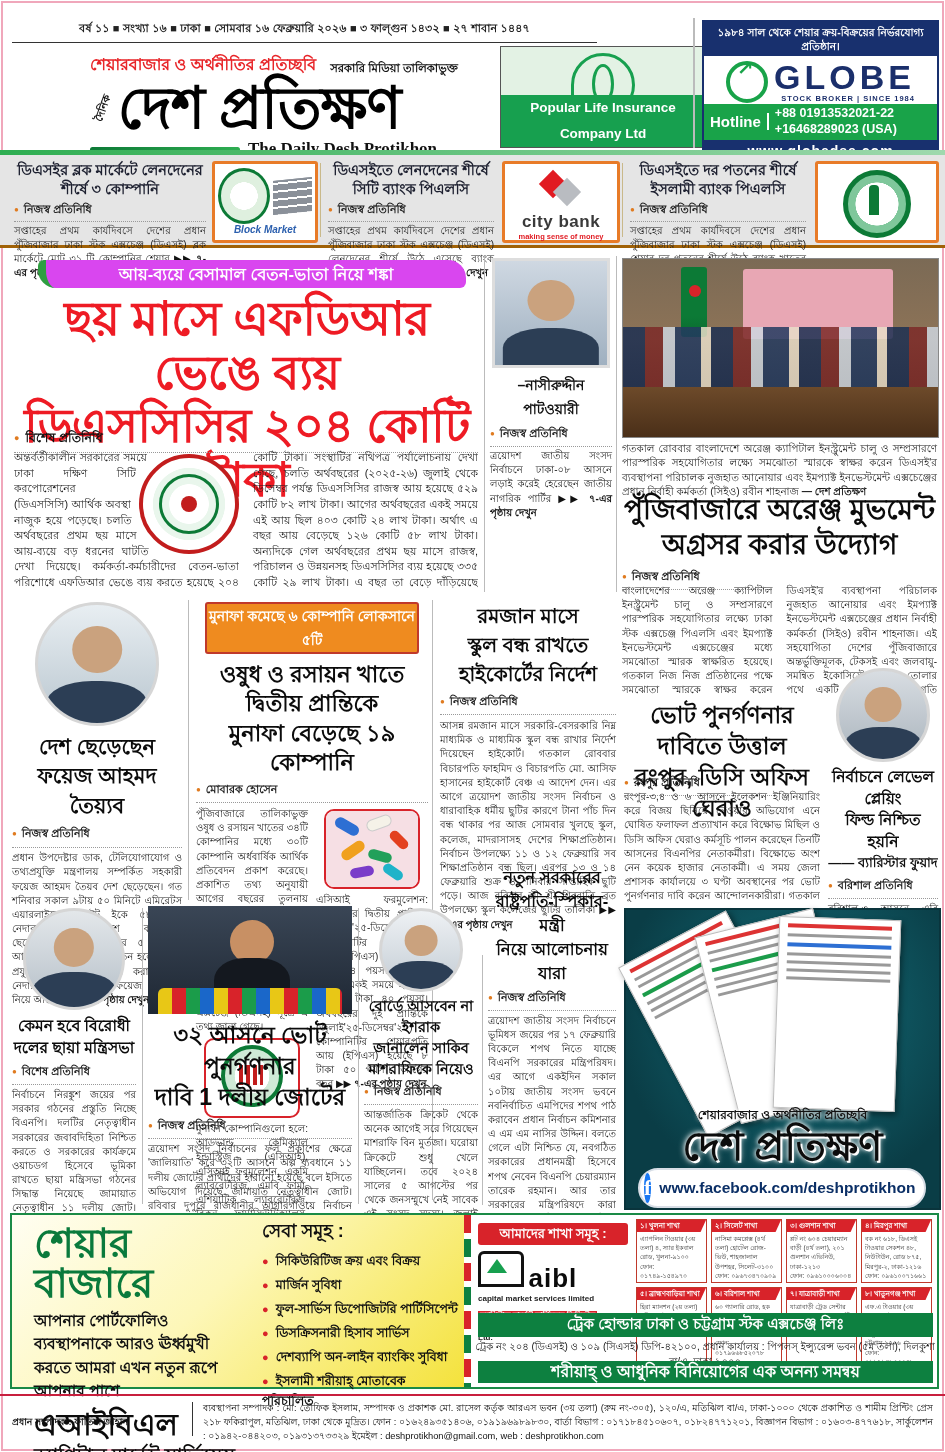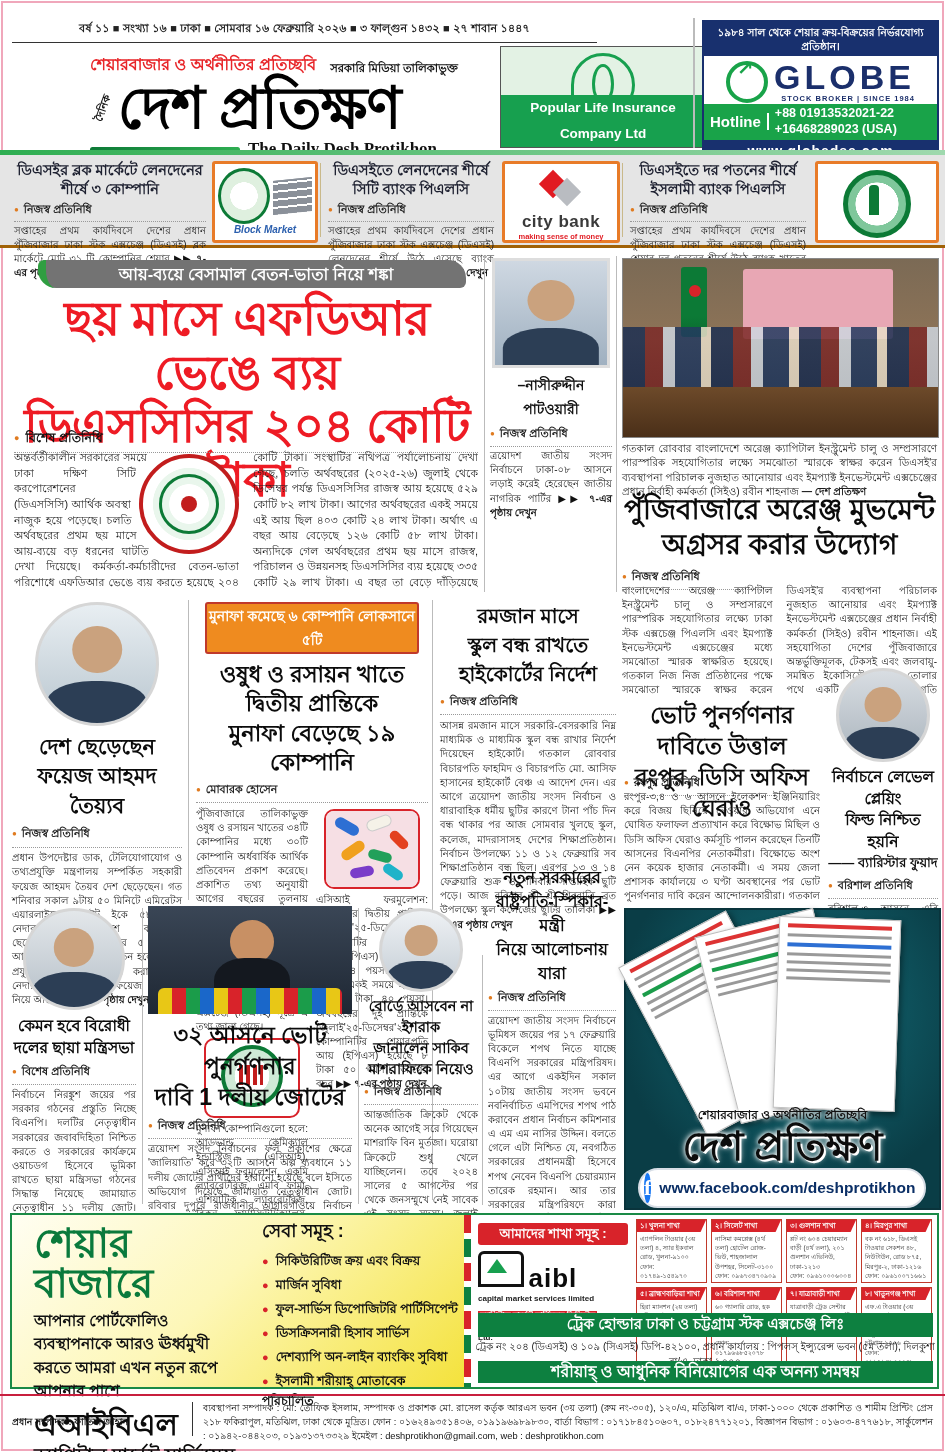--- a/index.html
+++ b/index.html
@@ -51,21 +51,21 @@
   
   .cb-mark{position:relative;width:44px;height:40px;}
   .cb-mark i{position:absolute;width:20px;height:20px;transform:rotate(45deg);}
   .cb-r1{background:#e11b22;left:4px;top:2px;}
   .cb-r2{background:#b9bcc1;left:18px;top:10px;}
   .cb-name{font-weight:bold;font-size:17px;color:#3a3a3a;letter-spacing:.5px;}
   .cb-tag{color:#e11b22;font-size:7.5px;font-weight:bold;}
   .ib-logo{width:58px;height:58px;border-radius:50%;border:5px solid #0c7a36;background:radial-gradient(circle,#fff 52%,#7fc79b 53%);position:relative;}
   .ib-logo:after{content:"";position:absolute;left:21px;top:10px;width:10px;height:30px;background:#0c7a36;border-radius:4px 4px 0 0;}
   
-  .kicker{background:#737373;color:#fff;font-weight:bold;font-size:16.5px;line-height:28px;text-align:center;
+  .kicker{background:#d946ef;color:#fff;font-weight:bold;font-size:16.5px;line-height:28px;text-align:center;
           border-radius:6px 18px 6px 18px;border-left:8px solid #2f9e41;}
   .lead-h{color:#ee1b24;font-weight:bold;font-size:47px;line-height:1.14;letter-spacing:-.5px;}
   .byline2{font-size:12.5px;font-weight:bold;}
   .byline2:before{content:"●";color:#e07b20;font-size:9px;margin-right:6px;vertical-align:1px;}
   .body-md{font-size:10.8px;line-height:1.45;color:#1c1c1c;}
   .cols2{column-count:2;column-gap:14px;}
   .seal{width:92px;height:92px;border-radius:50%;border:4px solid #c21d1d;background:radial-gradient(circle,#fff 30%,#e9f6ec 31%,#e9f6ec 55%,#fff 56%);position:relative;float:right;margin:4px 0 4px 8px;shape-outside:circle(50%);}
   .seal:before{content:"";position:absolute;inset:16px;border:3px solid #0c7a36;border-radius:50%;}
   .seal:after{content:"";position:absolute;left:38px;top:38px;width:16px;height:16px;border-radius:50%;background:#c21d1d;}
   

